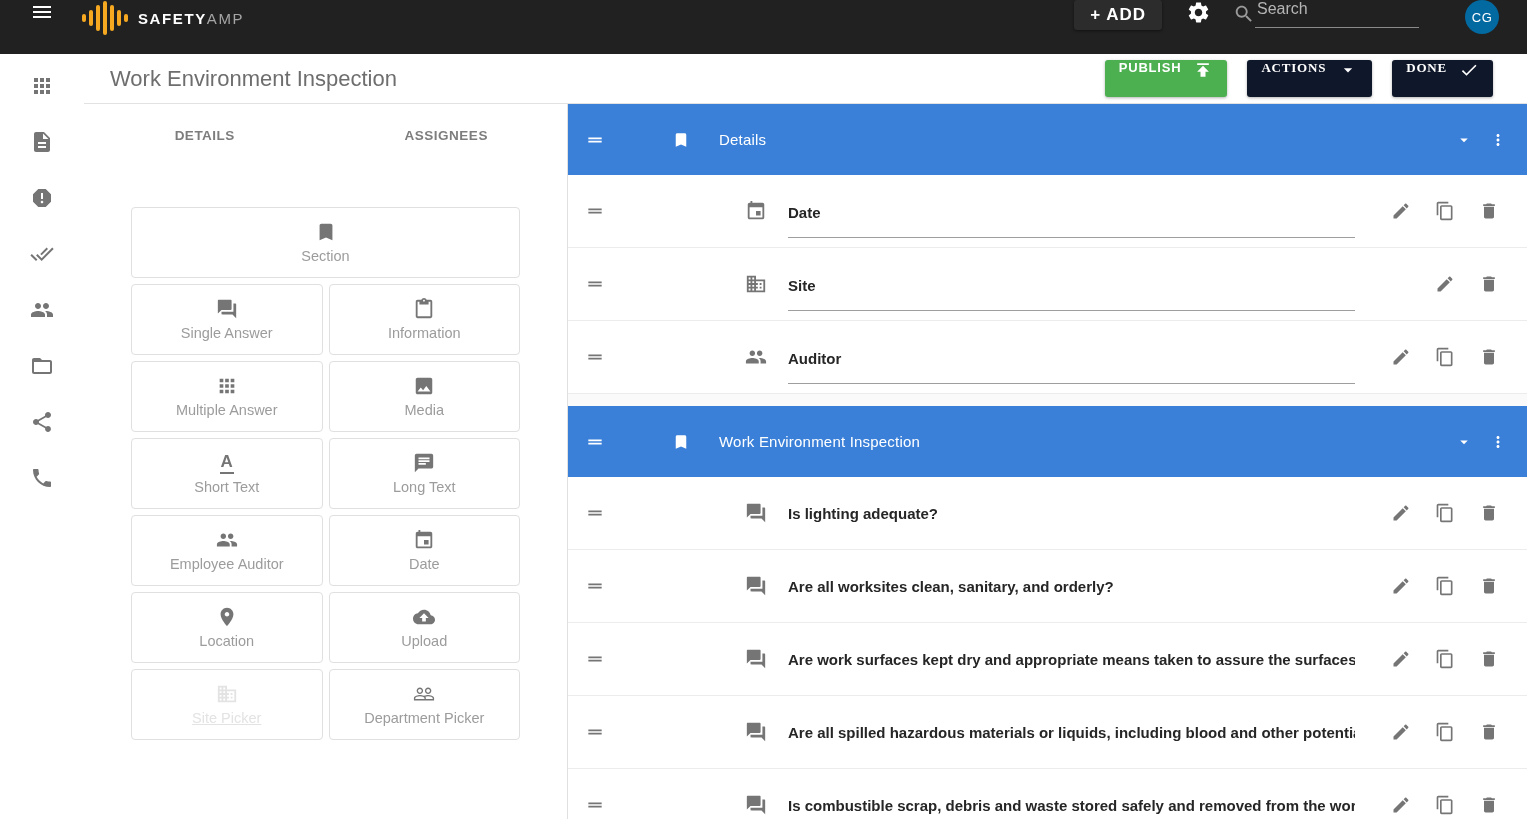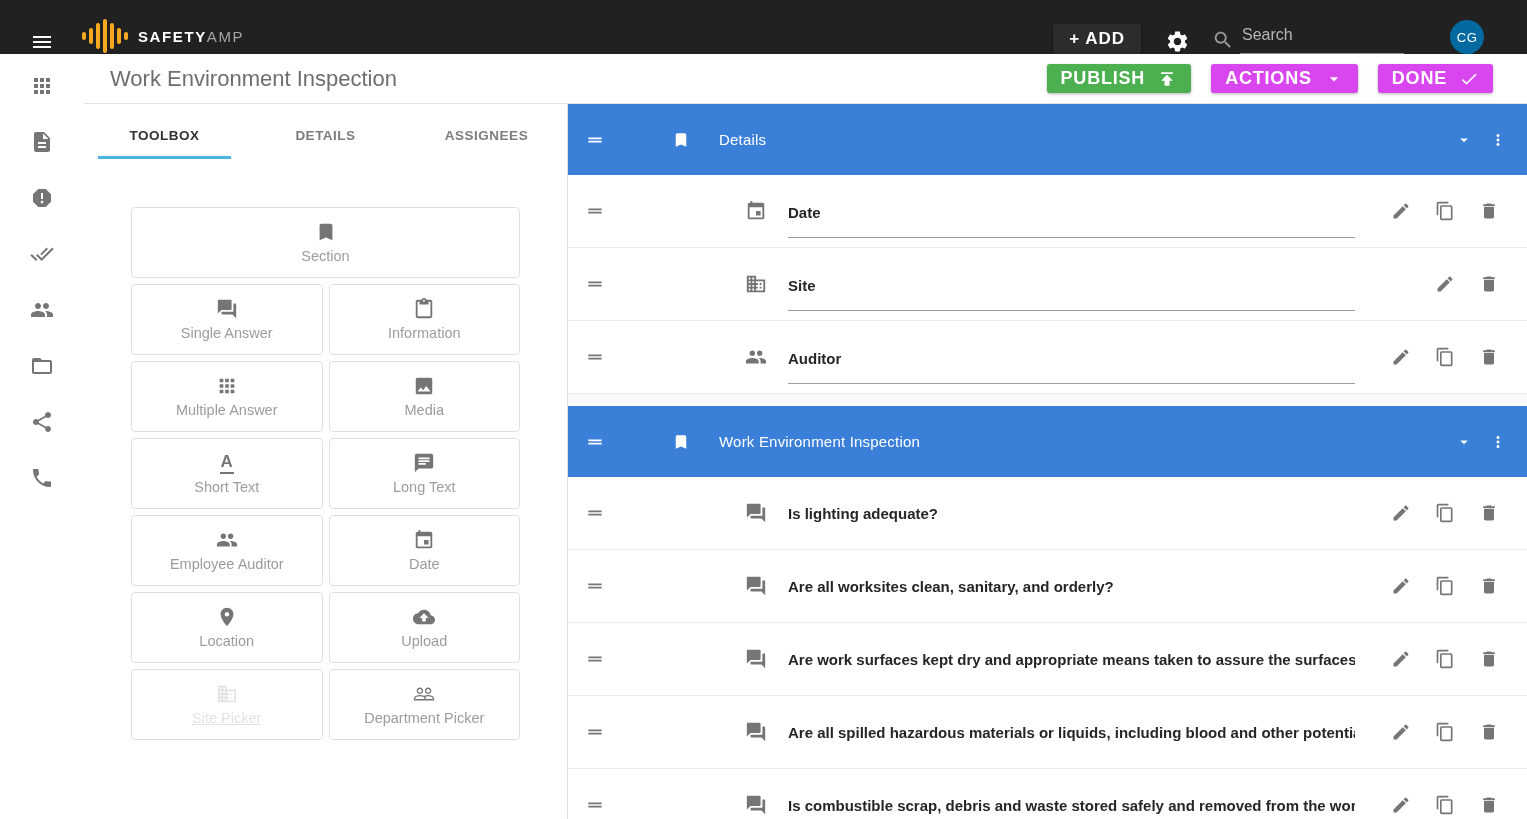--- a/index.html
+++ b/index.html
@@ -1,36 +1,36 @@
 <!DOCTYPE html>
 <html><head>
 <meta charset="utf-8">
 <style>
   * { margin:0; padding:0; box-sizing:border-box; }
   html,body { width:1527px; height:819px; overflow:hidden; background:#fff;
               font-family:"Liberation Sans", sans-serif; }
 
   
-  .topbar { height:54px; background:#212121; display:flex; align-items:flex-end;
-            padding:0 43px 0 30px; }
+  .topbar { height:54px; background:#212121; display:flex; align-items:flex-start;
+            padding:0 28px 0 30px; }
   .icon { display:inline-block; }
   .icon svg { display:block; fill:currentColor; }
   .hamburger { color:#fff; margin-right:28px; cursor:pointer; }
   .logo { display:flex; align-items:center; gap:10px; }
   .logo-bars { display:flex; align-items:center; gap:3px; height:36px; }
   .logo-bars i { width:4px; background:#F6A821; border-radius:2px; display:block; }
   .brand { font-size:15px; font-weight:700; letter-spacing:1.6px; color:#fff; }
   .brand .amp { color:#a5a5a5; font-weight:400; }
   .topbar .spacer { flex:1; }
   .add-btn { height:30px; padding:0 16px; background:#2c2c2c; border:none; border-radius:3px;
              color:#fff; font-size:17px; font-weight:700; letter-spacing:1px;
              box-shadow:0 1px 3px rgba(0,0,0,.5); cursor:pointer; margin-right:24px;
              font-family:inherit; }
   .gear { color:#fff; margin-right:22px; cursor:pointer; }
-  .search { display:flex; align-items:center; gap:6px; margin-right:46px; }
+  .search { display:flex; align-items:center; margin-right:46px; }
   .search .icon { color:#9a9a9a; }
   .search input { width:164px; background:transparent; border:none;
                   border-bottom:1px solid #8a8a8a; color:#cfcfcf; font-size:16px;
                   padding:0 2px 9px 2px; outline:none; font-family:inherit; }
   .search input::placeholder { color:#b5b5b5; }
   .avatar { width:34px; height:34px; border-radius:50%; background:#0369a1; color:#fff;
             font-size:13px; letter-spacing:.5px; display:flex; align-items:center;
             justify-content:center; cursor:pointer; }
 
   
@@ -38,27 +38,27 @@
   .rail { width:84px; background:#fff; padding-top:20px; display:flex;
           flex-direction:column; align-items:center; gap:32px; }
   .rail .icon { color:#757575; cursor:pointer; }
   .content { flex:1; display:flex; flex-direction:column; min-width:0; }
 
   
   .title-row { height:50px; display:flex; align-items:center; padding:0 34px 0 26px;
                border-bottom:1px solid #e2e2e2; background:#fff; }
   .page-title { font-size:22px; color:#6e6e6e; font-weight:400; }
   .title-row .spacer { flex:1; }
-  .btn { height:29px; border:none; border-radius:3px; color:#fff; font-size:18px;
-         font-weight:700; letter-spacing:.8px; display:flex; align-items:center;
+  .btn { height:37px; border:none; border-radius:3px; color:#fff; font-size:13px;
+         font-weight:700; letter-spacing:.8px; display:flex; 
          gap:12px; padding:0 14px; box-shadow:0 1px 3px rgba(0,0,0,.3); cursor:pointer;
          font-family:inherit; }
   .btn + .btn { margin-left:20px; }
   .btn-green { background:#4CAF50; }
-  .btn-blue  { background:#d946ef; }
+  .btn-blue  { background:#0f172a;font-family:Liberation Serif, serif; }
 
   
   .workspace { flex:1; display:flex; min-height:0; }
 
   
   .panel { width:484px; background:#fff; border-right:1px solid #e0e0e0; }
   .tabs { height:55px; display:flex; }
   .tab { flex:1; text-align:center; padding-top:24px; font-size:13.5px; font-weight:700;
          letter-spacing:.5px; color:#7d7d7d; position:relative; cursor:pointer; }
   .tab.active { color:#333; }
@@ -311,21 +311,20 @@
               <use href="#i-check"></use>
             </svg>
           </span>
       </button>
     </div>
 
     <div class="workspace">
 
       <div class="panel">
         <div class="tabs">
-          <div class="tab active">TOOLBOX</div>
           <div class="tab">DETAILS</div>
           <div class="tab">ASSIGNEES</div>
         </div>
         <div class="toolbox">
           <div class="tool span2">
             <span class="icon">
                 <svg width="22" height="22">
                   <use href="#i-bookmark"></use>
                 </svg>
               </span>

